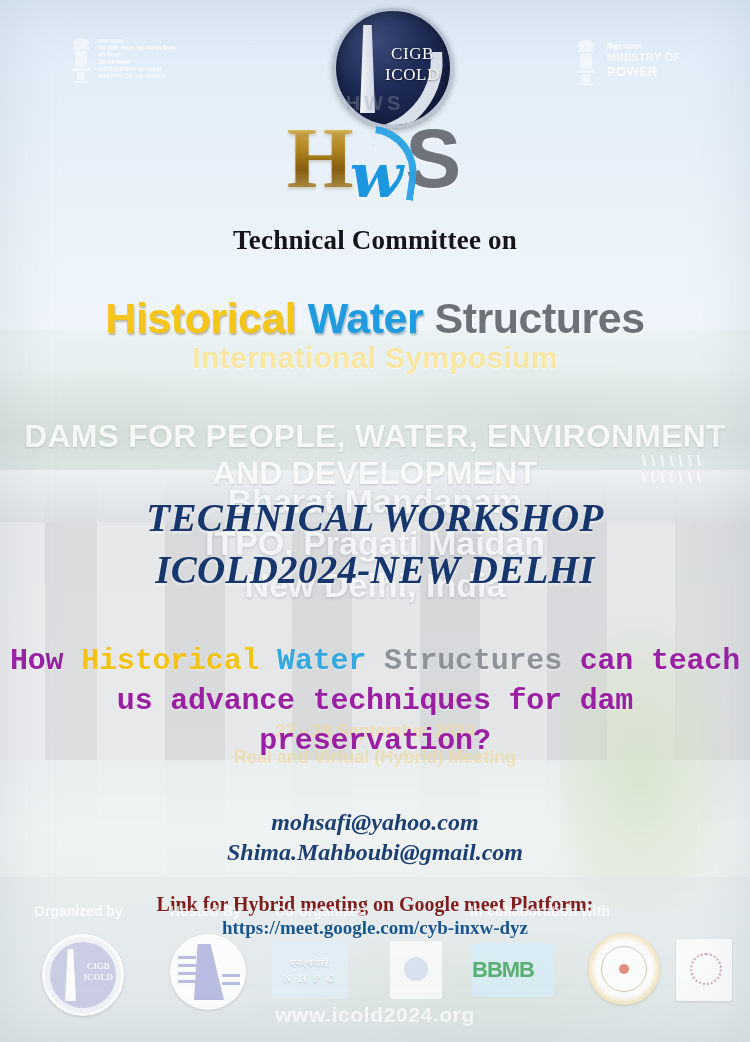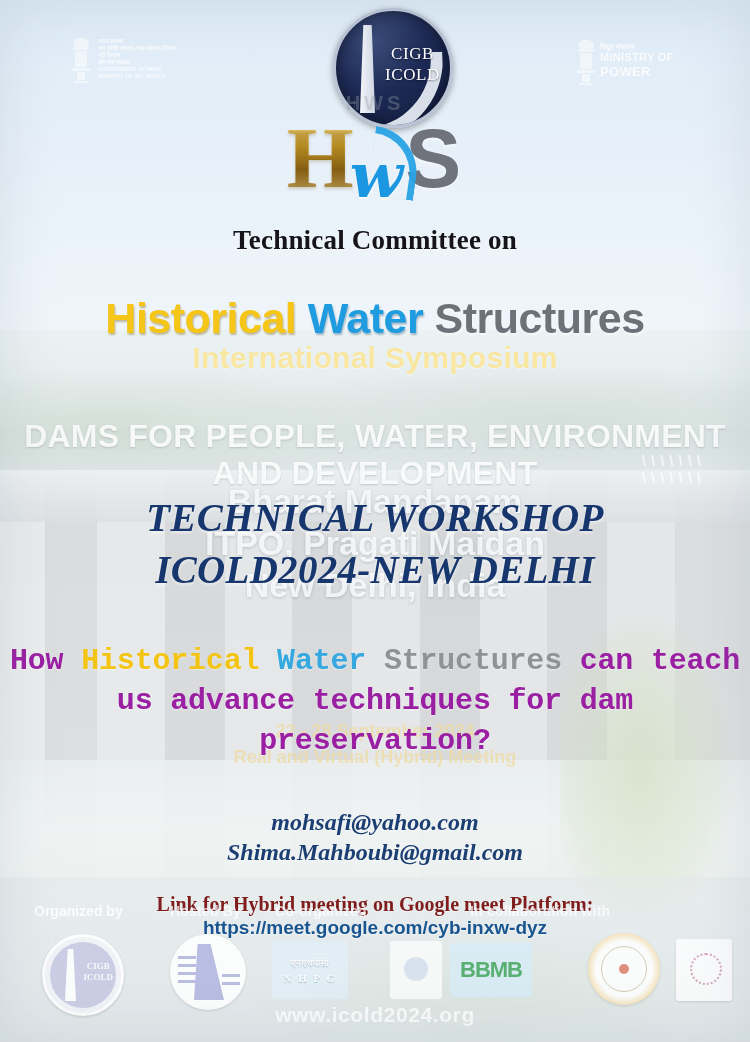--- a/index.html
+++ b/index.html
@@ -107,21 +107,21 @@
     color:rgba(255,255,255,.80);
   }
   .ghost-chevrons{
     position:absolute;right:44px;top:452px;width:180px;height:40px;
     color:rgba(255,255,255,.70);font-size:15px;letter-spacing:5px;line-height:17px;
     text-align:right;font-weight:bold;
   }
 
   
   .emblem-left{position:absolute;left:70px;top:34px;width:180px;height:64px;display:flex;gap:6px;align-items:flex-start;}
-  .emblem-right{position:absolute;left:575px;top:36px;width:150px;height:62px;display:flex;gap:3px;align-items:flex-start;}
+  .emblem-right{position:absolute;left:575px;top:36px;width:150px;height:62px;display:flex;gap:10px;align-items:flex-start;}
   .ashoka{width:22px;height:52px;flex:0 0 22px;opacity:.55;}
   .emblem-lines{font-size:5.4px;line-height:7px;color:rgba(255,255,255,.75);font-weight:bold;padding-top:4px;}
   .emblem-lines div{white-space:nowrap;}
   .mop{font-weight:bold;color:rgba(255,255,255,.80);padding-top:6px;}
   .mop .hi{font-size:7px;line-height:9px;}
   .mop .l1{font-size:11px;line-height:13px;letter-spacing:.3px;}
   .mop .l2{font-size:13px;line-height:15px;letter-spacing:.3px;}
 
   .icold-badge{
     position:absolute;left:333px;top:8px;width:114px;height:114px;border-radius:50%;
@@ -220,21 +220,21 @@
     line-height:30px;color:#1c3f73;text-shadow:0 1px 2px rgba(255,255,255,.55);
   }
 
   .meet-label{
     position:absolute;left:0;top:893px;width:100%;text-align:center;
     font-family:"Liberation Serif", serif;font-size:20px;font-weight:bold;color:#7f1d1d;
     text-shadow:0 1px 1px rgba(255,255,255,.55);
   }
   .meet-link{
     position:absolute;left:0;top:917px;width:100%;text-align:center;
-    font-family:Liberation Sans, sans-serif;font-size:19px;font-weight:bold;color:#18558f;
+    font-family:Liberation Serif, serif;font-size:19px;font-weight:bold;color:#18558f;
     text-shadow:0 1px 1px rgba(255,255,255,.55);
   }
 
   
   .partners{position:absolute;left:0;top:925px;width:750px;height:80px;}
   .plogo{position:absolute;opacity:.88;}
 
   .pl-icold{left:42px;top:9px;width:76px;height:76px;border-radius:50%;
     background:#f2f4f8;border:3px solid #ffffff;overflow:hidden;
     box-shadow:0 1px 3px rgba(0,0,0,.18);}
@@ -255,22 +255,22 @@
   .pl-nhpc{left:272px;top:16px;width:76px;height:58px;background:rgba(226,240,249,.85);
     border-radius:3px;display:flex;flex-direction:column;align-items:center;justify-content:center;gap:3px;}
   .pl-nhpc .hi{font-size:9px;color:#ffffff;font-weight:bold;letter-spacing:.3px;text-shadow:0 1px 1px rgba(90,120,150,.5);}
   .pl-nhpc .en{font-size:11px;color:#ffffff;font-weight:bold;letter-spacing:2px;font-family:"Liberation Serif",serif;
     text-shadow:0 1px 1px rgba(90,120,150,.5);}
 
   .pl-white{left:390px;top:16px;width:52px;height:58px;background:rgba(255,255,255,.82);border-radius:3px;}
   .pl-white .dot{position:absolute;left:14px;top:16px;width:24px;height:24px;border-radius:50%;
     background:rgba(200,215,235,.7);}
 
-  .pl-bbmb{left:450px;top:18px;width:82px;height:54px;background:rgba(214,236,248,.85);border-radius:3px;
-    display:flex;align-items:center;justify-content:center;}
+  .pl-bbmb{left:472px;top:18px;width:82px;height:54px;background:rgba(214,236,248,.85);border-radius:3px;
+    display:flex;align-items:center;justify-content:flex-start;}
   .pl-bbmb .t{font-family:"Liberation Sans",sans-serif;font-weight:bold;font-size:22px;color:#2e9c4a;
     letter-spacing:-1px;opacity:.85;}
 
   .pl-round{left:588px;top:8px;width:72px;height:72px;border-radius:50%;
     background:radial-gradient(circle at 50% 50%, #ffffff 55%, #f3d9a0 75%, #e8c77d 100%);
     box-shadow:0 1px 3px rgba(0,0,0,.15);opacity:.85;}
   .pl-round .in{position:absolute;inset:13px;border-radius:50%;border:1px solid rgba(180,160,120,.6);}
   .pl-round .dot{position:absolute;left:31px;top:31px;width:10px;height:10px;border-radius:50%;background:#d8604a;opacity:.8;}
 
   .pl-sq{left:676px;top:14px;width:56px;height:62px;background:rgba(255,255,255,.88);border-radius:3px;

